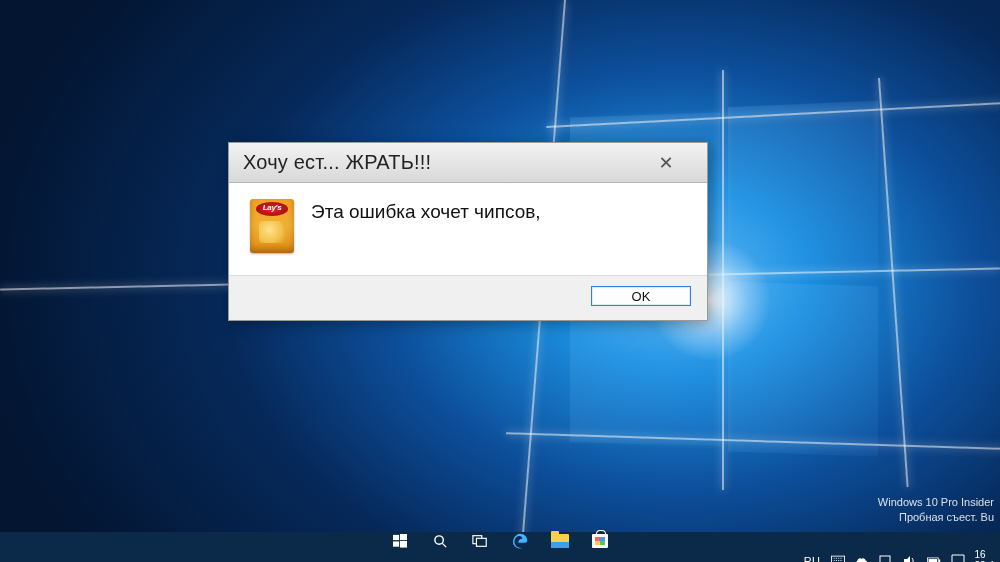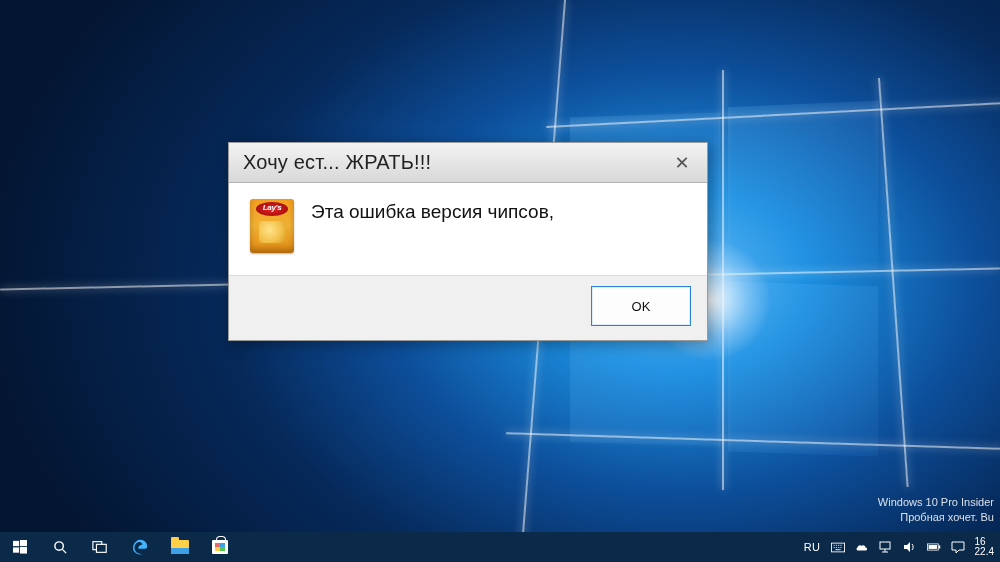--- a/index.html
+++ b/index.html
@@ -50,21 +50,21 @@
     background: #fff;
     border: 1px solid #9a9a9a;
     box-shadow: 3px 3px 14px rgba(0,0,0,0.35);
   }
   .titlebar {
     display: flex;
     align-items: center;
     height: 40px;
     background: linear-gradient(to bottom, #f3f3f3, #d8d8d8);
     border-bottom: 1px solid #b5b5b5;
-    padding: 0 4px 0 14px;
+    padding: 0 20px 0 14px;
   }
   .titlebar-title {
     flex: 1;
     font-size: 20px;
     color: #222;
     letter-spacing: 0.2px;
   }
   .close-btn {
     width: 42px;
     height: 32px;
@@ -111,38 +111,39 @@
   }
   .dialog-footer {
     display: flex;
     justify-content: flex-end;
     padding: 10px 16px 14px 16px;
     background: #f0f0f0;
     border-top: 1px solid #dcdcdc;
   }
   .ok-btn {
     min-width: 100px;
-    height: 40px;
+    height: 20px;
     background: #fdfdfd;
     border: 1px solid #2a82da;
     font-size: 13px;
     color: #111;
     display:flex; align-items:center; justify-content:center;
     box-shadow: inset 0 0 0 1px rgba(42,130,218,0.15);
   }
   
   
   .taskbar {
     position: absolute;
     left: 0; right: 0; bottom: 0;
     height: 30px;
     background: #0b2a4a;
     display: flex;
     align-items: center;
     color: #fff;
+    flex-direction: column;
   }
   .tb-left { display:flex; align-items:center; height:100%; }
   .tb-btn {
     width: 40px; height: 100%;
     display:flex; align-items:center; justify-content:center;
     font-size: 14px; color:#fff;
   }
   .tb-btn.start svg { width:14px; height:14px; }
   .tb-btn.edge { color:#45b0ff; font-weight:bold; font-size:16px; }
   .tb-explorer-icon{
@@ -173,38 +174,38 @@
   <div class="beam h h1"></div>
     <div class="beam h h2"></div>
     <div class="beam h h3"></div>
   <div class="beam v v1"></div>
     <div class="beam v v2"></div>
     <div class="beam v v3"></div>
   <div class="glow"></div>
 
   <div class="watermark">
     <div>Windows 10 Pro Insider</div>
-    <div>Пробная хочет. Bu</div>
+    <div>Пробная съест. Bu</div>
   </div>
 
   <div class="dialog">
     <div class="titlebar">
       <div class="titlebar-title">Хочу ест... ЖРАТЬ!!!</div>
       <div class="close-btn">
         <span>✕</span>
       </div>
     </div>
     <div class="dialog-body">
       <div class="dialog-icon-wrap">
         <div class="chip-bag">
           <div class="chip-window"></div>
         </div>
       </div>
       <div class="dialog-text">
-        <div>Эта ошибка версия чипсов,</div>
+        <div>Эта ошибка хочет чипсов,</div>
       </div>
     </div>
     <div class="dialog-footer">
       <div class="ok-btn">
         <span>OK</span>
       </div>
     </div>
   </div>
 
   <div class="taskbar">

